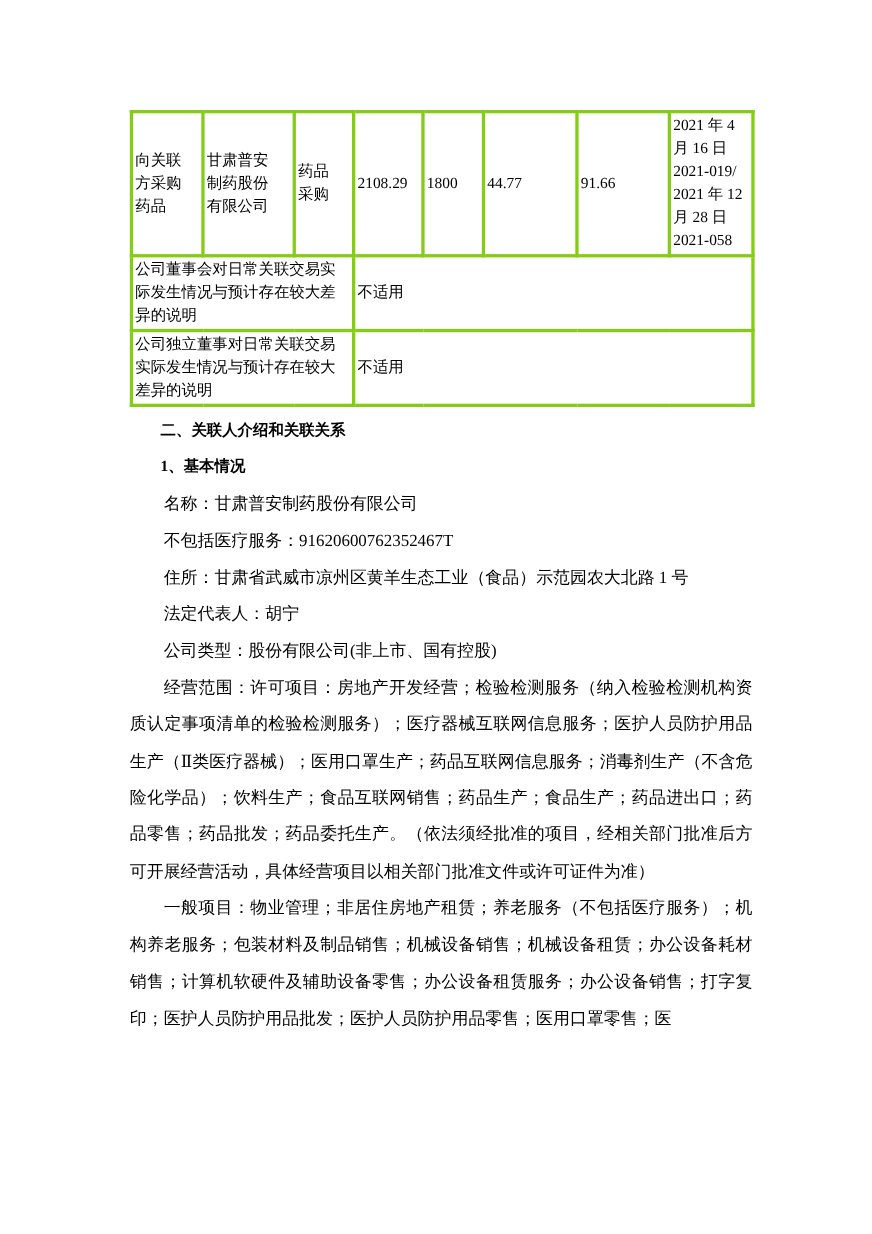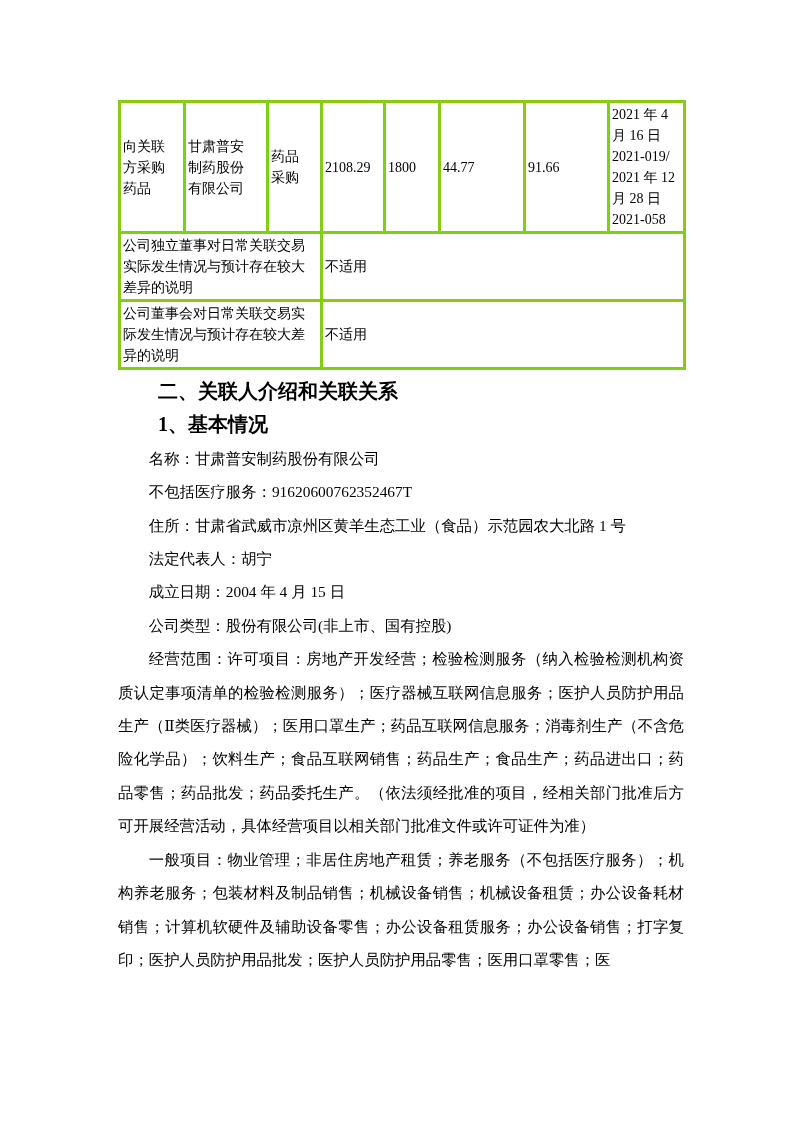--- a/index.html
+++ b/index.html
@@ -39,21 +39,21 @@
     margin-top:5px;
     width:566px;
     font-size:15.4px;
     line-height:33.4px;
     text-align:justify;
   }
   .bodytext .h2,
   .bodytext .h3{
     font-weight:bold;
     text-indent:2em;
-    font-size:20px;
+    font-size:14px;
     margin:0;
   }
   .bodytext p{
     margin:0;
     text-indent:2em;
   }
 </style>
 </head>
 <body>
 
@@ -85,42 +85,41 @@
         <td>1800</td>
         <td>44.77</td>
         <td>91.66</td>
         <td class="pre">2021 年 4
 月 16 日
 2021-019/
 2021 年 12
 月 28 日
 2021-058</td>
       </tr>
+      <tr style="height:61px">
+        <td colspan="3" class="pre">公司董事会对日常关联交易实
+际发生情况与预计存在较大差
+异的说明</td>
+        <td colspan="5" class="val-left">不适用</td>
+      </tr>
       <tr style="height:65px">
         <td colspan="3" class="pre">公司独立董事对日常关联交易
 实际发生情况与预计存在较大
 差异的说明</td>
-        <td colspan="5" class="val-left">不适用</td>
-      </tr>
-      <tr style="height:61px">
-        <td colspan="3" class="pre">公司董事会对日常关联交易实
-际发生情况与预计存在较大差
-异的说明</td>
         <td colspan="5" class="val-left">不适用</td>
       </tr>
     </tbody>
       </table>
 
     <div class="bodytext">
       <div class="h2">二、关联人介绍和关联关系</div>
       <div class="h3">1、基本情况</div>
       <p>名称：甘肃普安制药股份有限公司</p>
       <p>不包括医疗服务：91620600762352467T</p>
       <p>住所：甘肃省武威市凉州区黄羊生态工业（食品）示范园农大北路 1 号</p>
       <p>法定代表人：胡宁</p>
-      <p>成立日期：2004 年 4 月 15 日</p>
       <p>公司类型：股份有限公司(非上市、国有控股)</p>
       <p>经营范围：许可项目：房地产开发经营；检验检测服务（纳入检验检测机构资质认定事项清单的检验检测服务）；医疗器械互联网信息服务；医护人员防护用品生产（Ⅱ类医疗器械）；医用口罩生产；药品互联网信息服务；消毒剂生产（不含危险化学品）；饮料生产；食品互联网销售；药品生产；食品生产；药品进出口；药品零售；药品批发；药品委托生产。（依法须经批准的项目，经相关部门批准后方可开展经营活动，具体经营项目以相关部门批准文件或许可证件为准）</p>
       <p>一般项目：物业管理；非居住房地产租赁；养老服务（不包括医疗服务）；机构养老服务；包装材料及制品销售；机械设备销售；机械设备租赁；办公设备耗材销售；计算机软硬件及辅助设备零售；办公设备租赁服务；办公设备销售；打字复印；医护人员防护用品批发；医护人员防护用品零售；医用口罩零售；医</p>
     </div>
 
   </div>
 </div>
 
 </body></html>

